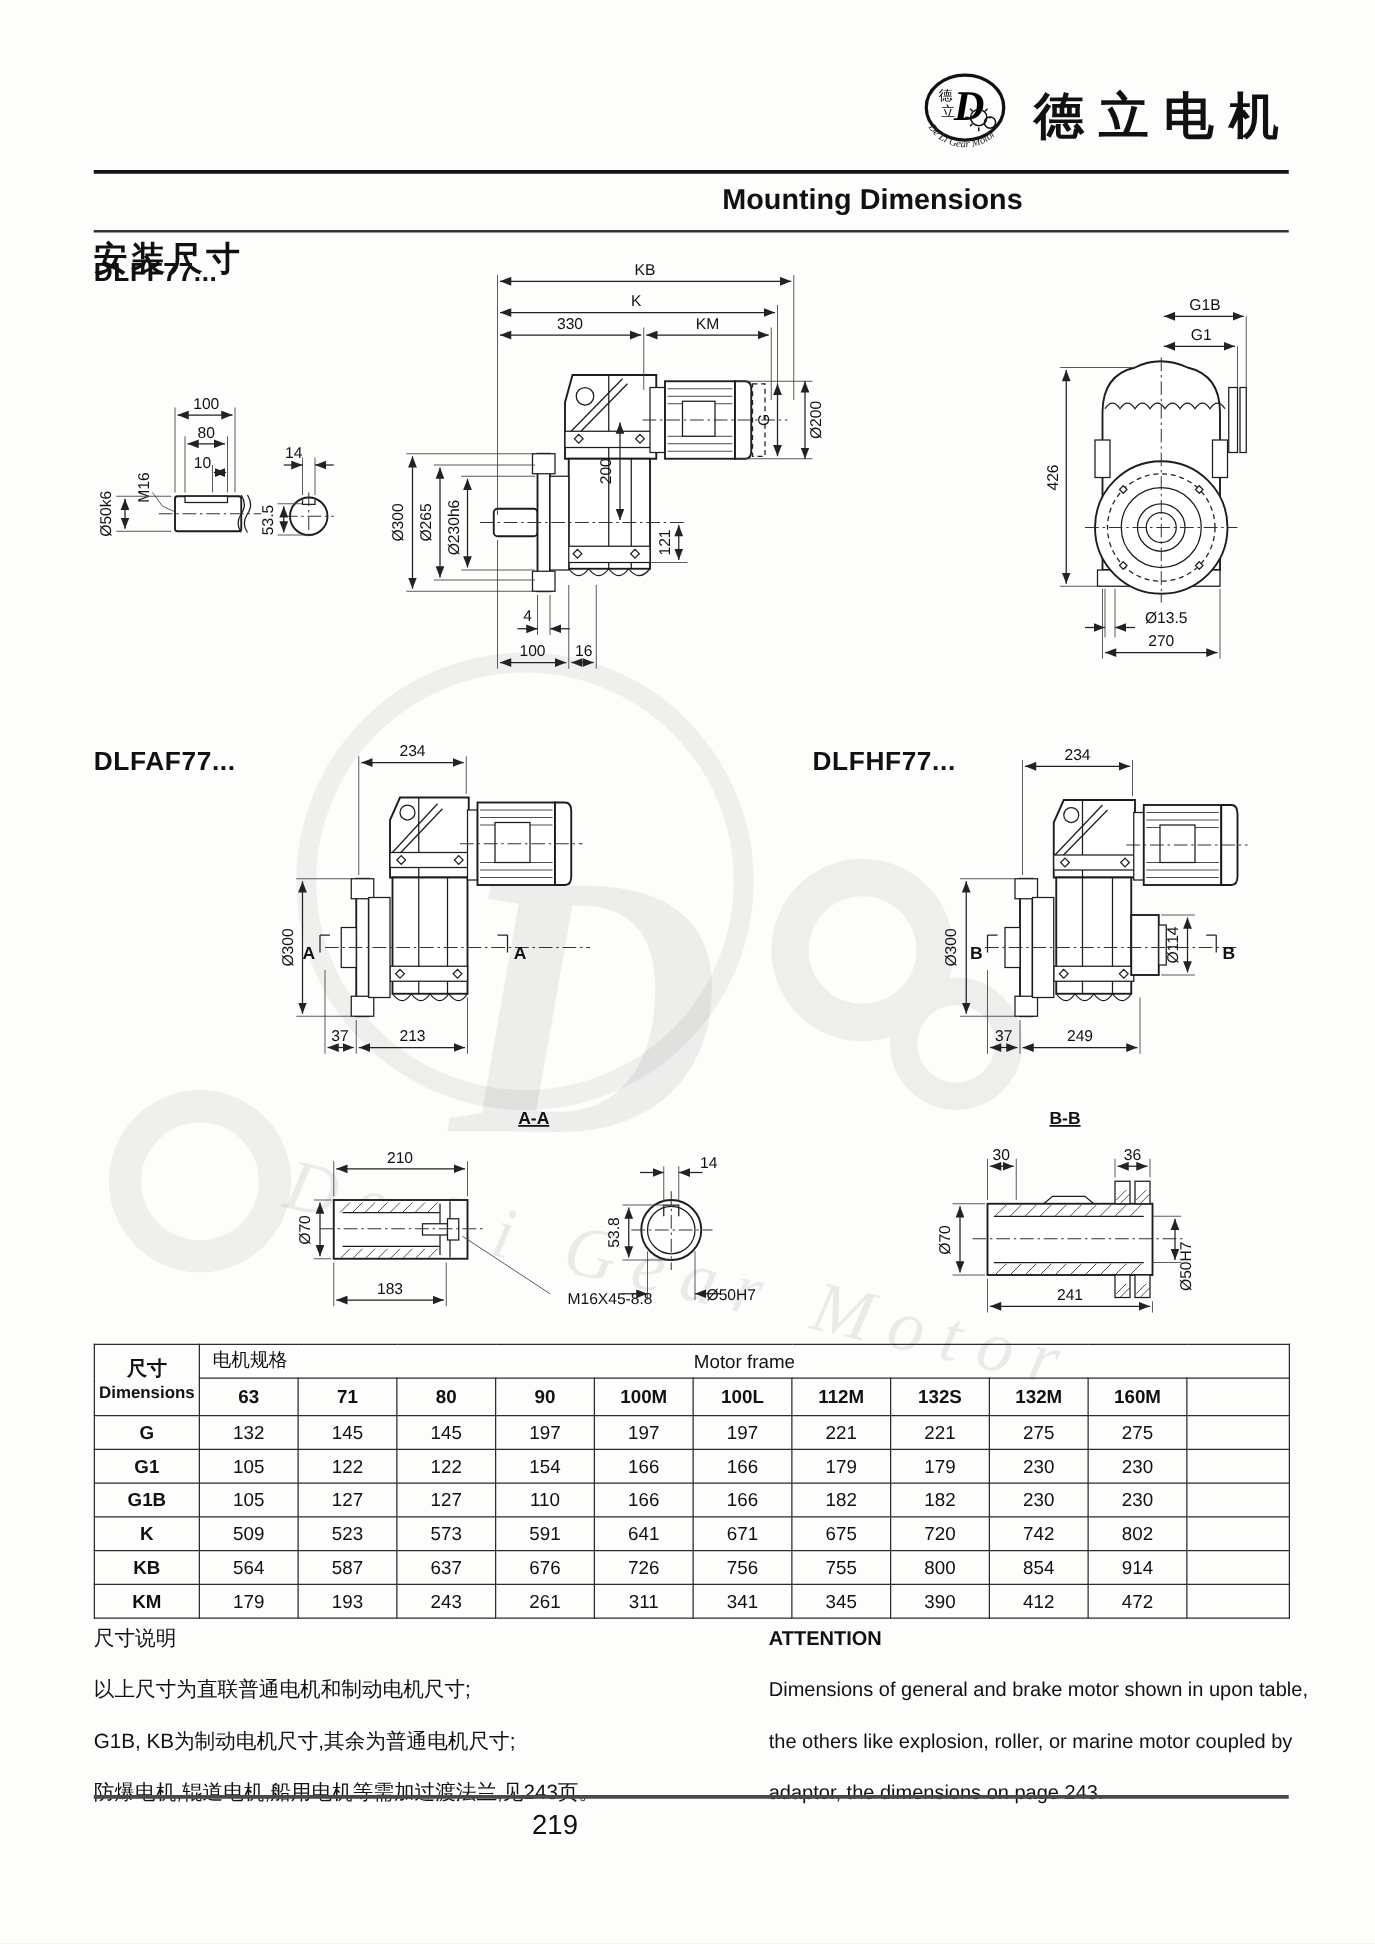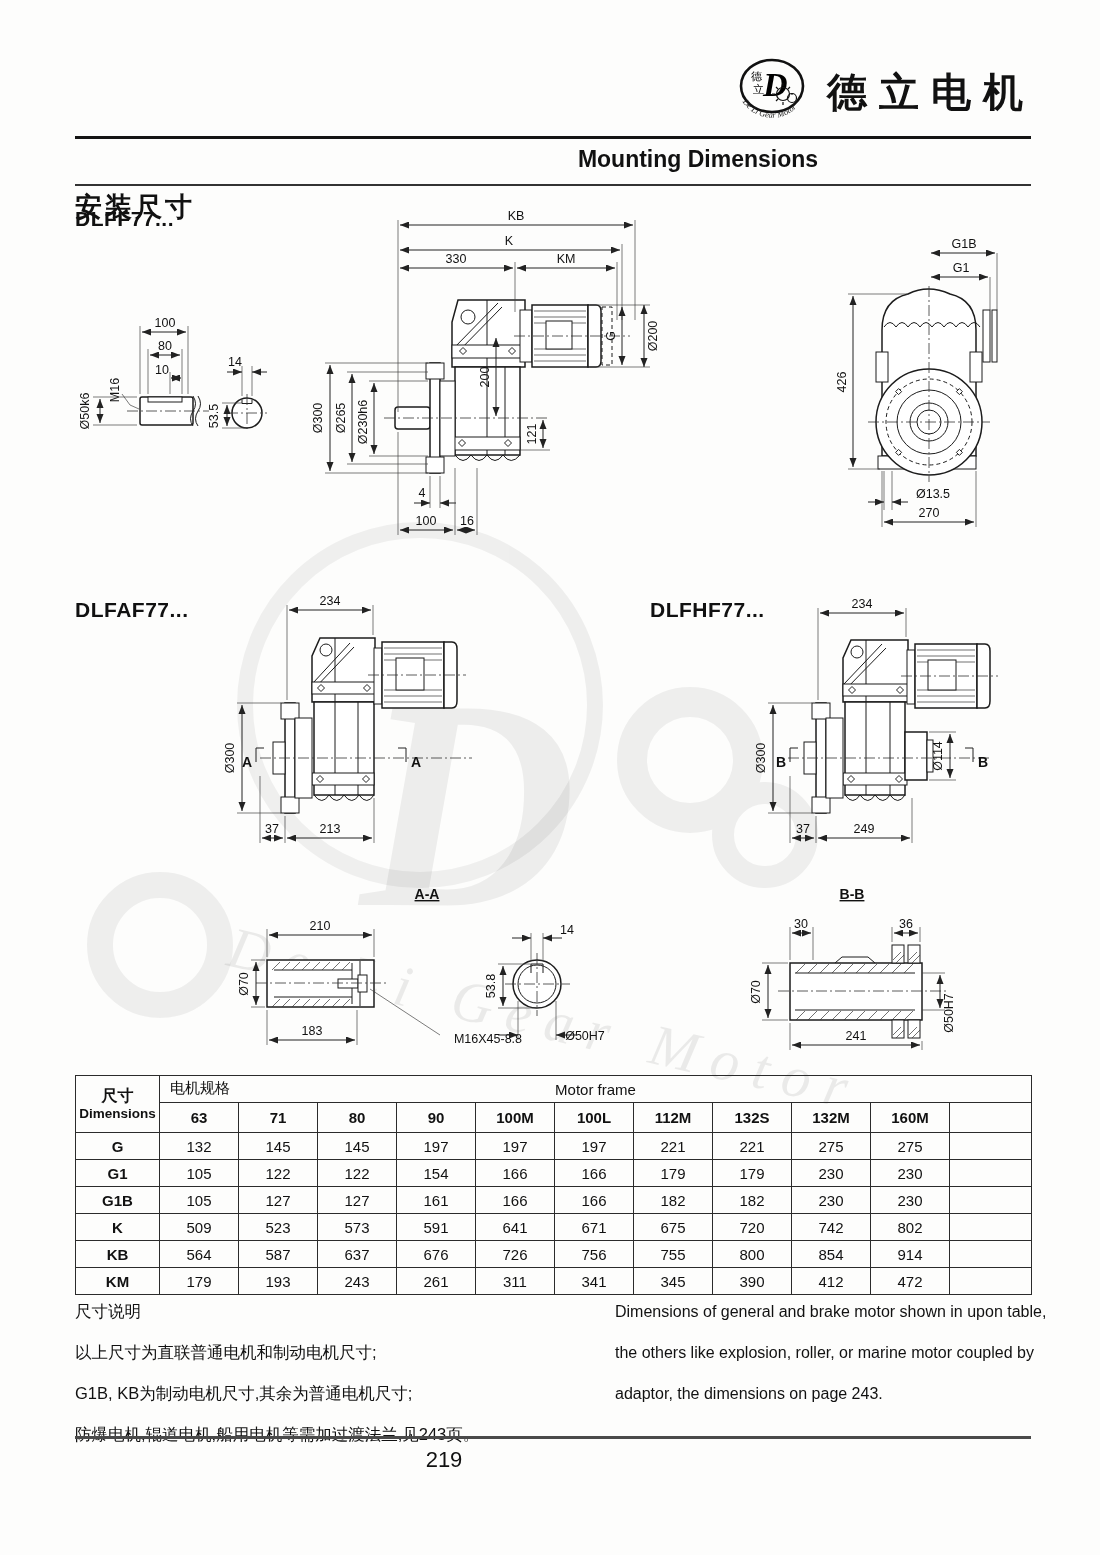--- a/index.html
+++ b/index.html
@@ -586,21 +586,21 @@
           <td>179</td>
           <td>230</td>
           <td>230</td>
           <td></td>
   </tr>
   <tr>
     <th class="rowlab">G1B</th>
     <td>105</td>
           <td>127</td>
           <td>127</td>
-          <td>161</td>
+          <td>110</td>
           <td>166</td>
           <td>166</td>
           <td>182</td>
           <td>182</td>
           <td>230</td>
           <td>230</td>
           <td></td>
   </tr>
   <tr>
     <th class="rowlab">K</th>
@@ -647,20 +647,21 @@
 </tbody>
     </table>
 
 <div class="note" style="left:75px;width:500px" id="note-cn">
   <div class="t">尺寸说明</div>
   <div>以上尺寸为直联普通电机和制动电机尺寸;</div>
   <div>G1B, KB为制动电机尺寸,其余为普通电机尺寸;</div>
   <div>防爆电机,辊道电机,船用电机等需加过渡法兰,见243页。</div>
 </div>
 <div class="note" style="left:615px;width:440px" id="note-en">
+  <div class="t">ATTENTION</div>
   <div>Dimensions of general and brake motor shown in upon table,</div>
   <div>the others like explosion, roller, or marine motor coupled by</div>
   <div>adaptor, the dimensions on page 243.</div>
 </div>
 
 <div class="rule" style="top:1436px;height:2.5px;background:#4a4a4a"></div>
 <div id="page-num">219</div>
 
 </div>
 

